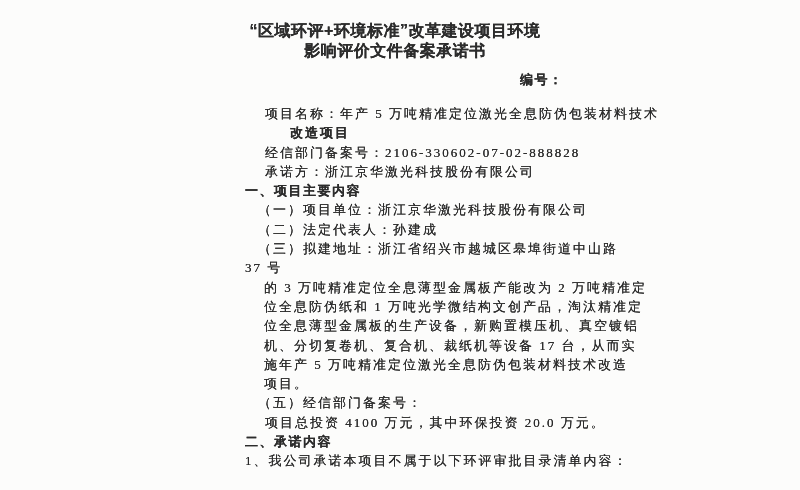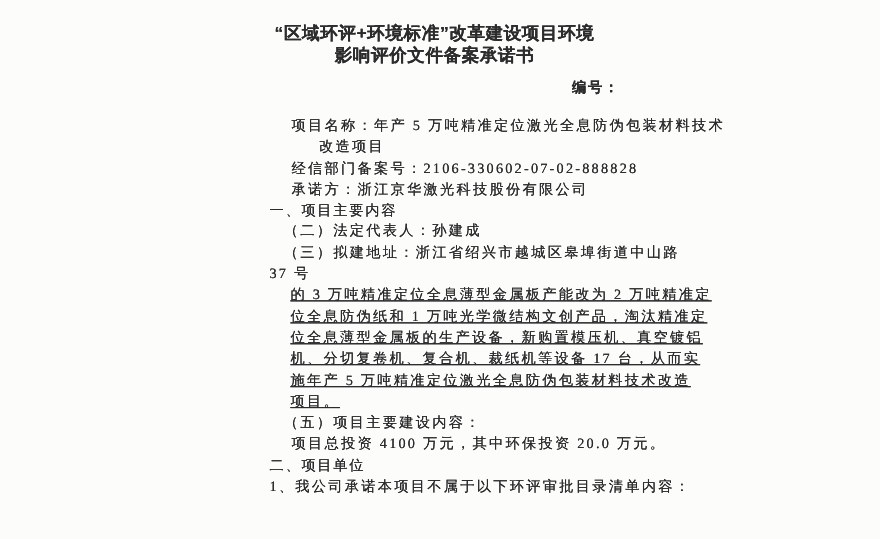--- a/index.html
+++ b/index.html
@@ -41,25 +41,25 @@
     top: 104px;
     width: 430px;
     font-size: 13px;
     line-height: 19.3px;
     letter-spacing: 2px;
     text-shadow: 0 0 0.3px #2c2c2c;
   }
   .ln { white-space: nowrap; }
   .i1 { padding-left: 7px; margin-left: 13px; }   
   .i2 { padding-left: 13px; }  
-  .i3 { padding-left: 19px; text-decoration: underline; }  
-  .iw { padding-left: 45px; }  
+  .i3 { padding-left: 19px; }  
+  .iw { padding-left: 45px; font-weight: bold; }  
   .hd {
     font-family: "Liberation Sans", "DejaVu Sans", sans-serif;
-    font-weight: 400;
+    font-weight: 700;
     letter-spacing: 1.5px;
   }
 </style>
 </head>
 <body>
 
 <div class="page">
 
   <div class="title">
     <div class="ln">“区域环评+环境标准”改革建设项目环境</div>
@@ -68,29 +68,30 @@
 
   <div class="serial">编号：</div>
 
   <div class="doc-body">
     <div class="ln i1">项目名称：年产 5 万吨精准定位激光全息防伪包装材料技术</div>
     <div class="ln iw">改造项目</div>
     <div class="ln i1">经信部门备案号：2106-330602-07-02-888828</div>
     <div class="ln i1">承诺方：浙江京华激光科技股份有限公司</div>
 
     <div class="ln hd">一、项目主要内容</div>
+    <div class="ln i2">（一）项目单位：浙江京华激光科技股份有限公司</div>
     <div class="ln i2">（二）法定代表人：孙建成</div>
     <div class="ln i2">（三）拟建地址：浙江省绍兴市越城区皋埠街道中山路</div>
     <div class="ln">37 号</div>
     <div class="ln i3">的 3 万吨精准定位全息薄型金属板产能改为 2 万吨精准定</div>
     <div class="ln i3">位全息防伪纸和 1 万吨光学微结构文创产品，淘汰精准定</div>
     <div class="ln i3">位全息薄型金属板的生产设备，新购置模压机、真空镀铝</div>
     <div class="ln i3">机、分切复卷机、复合机、裁纸机等设备 17 台，从而实</div>
     <div class="ln i3">施年产 5 万吨精准定位激光全息防伪包装材料技术改造</div>
     <div class="ln i3">项目。</div>
-    <div class="ln i2">（五）项目主要建设内容：</div>
+    <div class="ln i2">（五）经信部门备案号：</div>
     <div class="ln i1">项目总投资 4100 万元，其中环保投资 20.0 万元。</div>
 
-    <div class="ln hd">二、项目单位</div>
+    <div class="ln hd">二、承诺内容</div>
     <div class="ln">1、我公司承诺本项目不属于以下环评审批目录清单内容：</div>
   </div>
 
 </div>
 
 </body></html>

